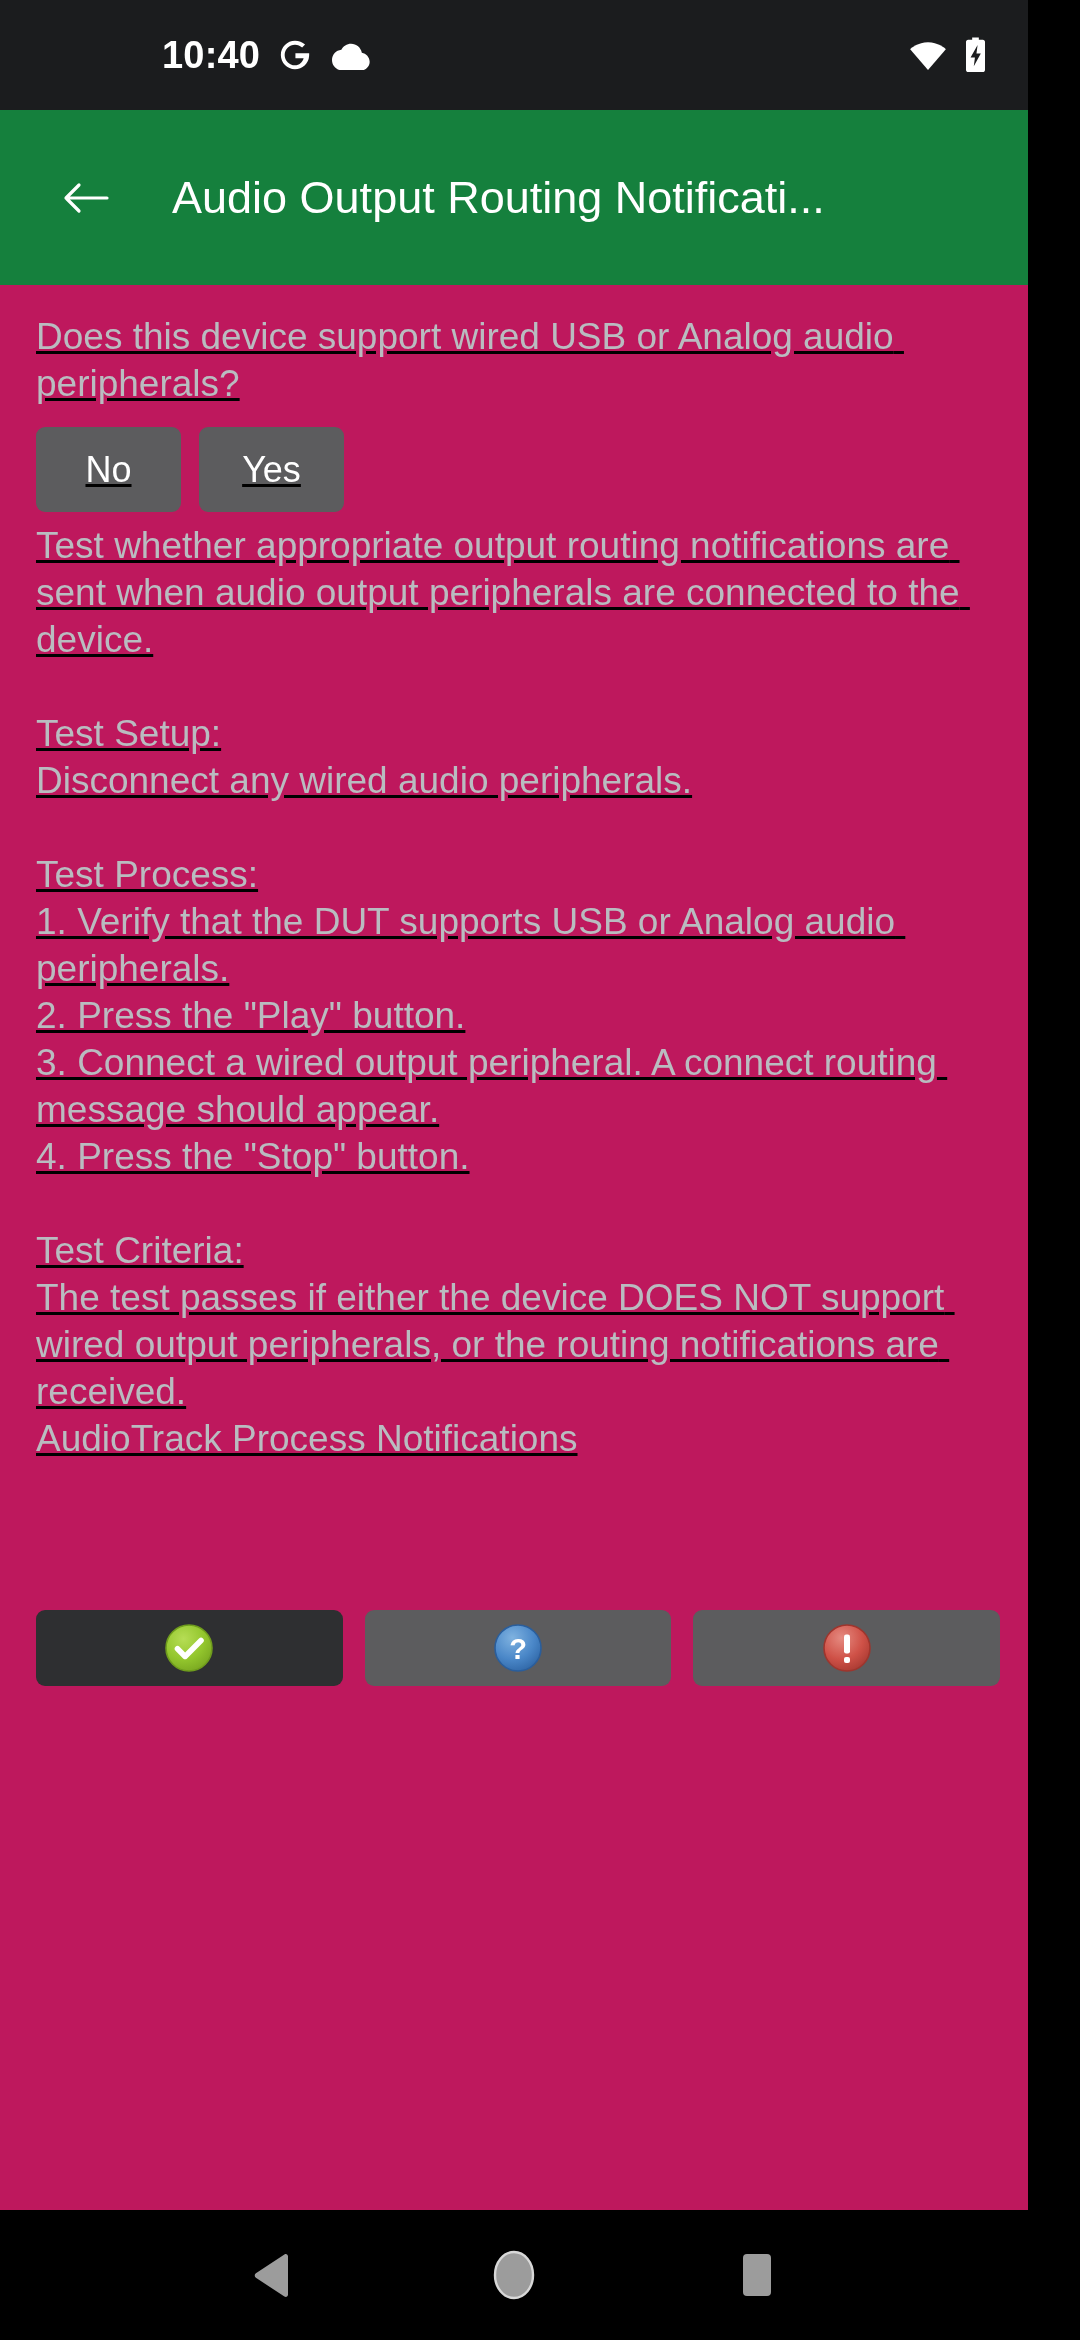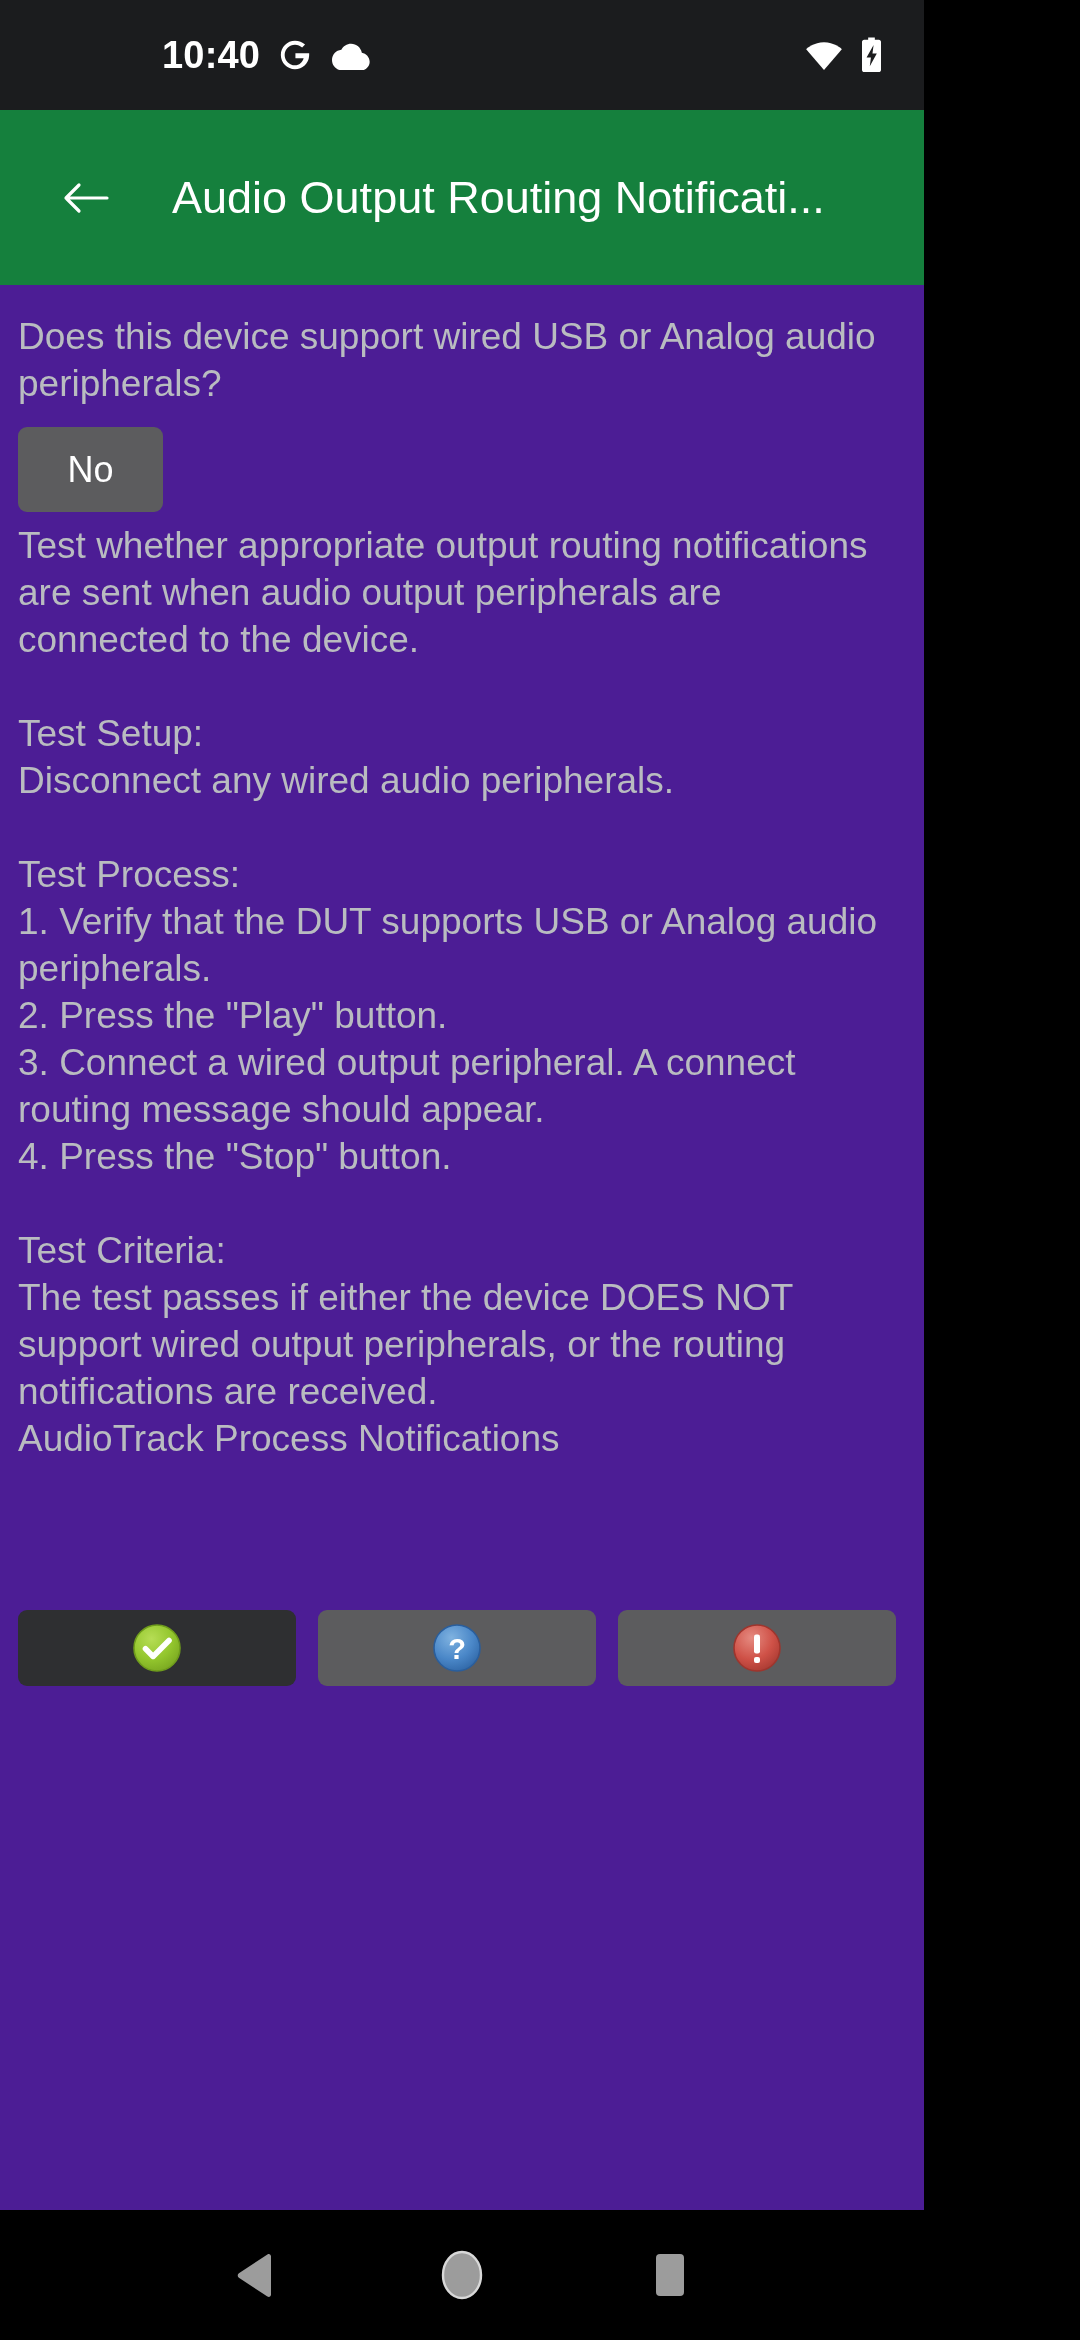--- a/index.html
+++ b/index.html
@@ -8,21 +8,21 @@
   html, body {
     width: 1080px;
     height: 2340px;
     background: #000000;
     font-family: "Liberation Sans", sans-serif;
     overflow: hidden;
   }
 
   #screen {
     position: relative;
-    width: 924px;
+    width: 1028px;
     height: 2340px;
     background: #1e1f21;
     display: flex;
     flex-direction: column;
   }
 
   
   .status-bar {
     position: relative;
     height: 110px;
@@ -90,23 +90,24 @@
     font-weight: 400;
     margin-left: 48px;
     white-space: nowrap;
     overflow: hidden;
     line-height: 1.1;
   }
 
   
   .content {
     flex: 1 1 auto;
-    background: #4c1d95;
-    padding: 14px 28px 0 18px;
+    background: #be185d;
+    padding: 14px 28px 0 36px;
     overflow: hidden;
+    text-decoration: underline;
   }
 
   .body-text {
     color: #b9bcc0;
     font-size: 37px;
     line-height: 47px;
     white-space: pre-wrap;
   }
 
   .question {
@@ -237,20 +238,21 @@
     </div>
     <div class="app-title">Audio Output Routing Notificati...</div>
   </div>
 
   <div class="content">
 
     <div class="question">Does this device support wired USB or Analog audio peripherals?</div>
 
     <div class="btn-row">
       <button class="btn">No</button>
+      <button class="btn">Yes</button>
     </div>
 
     <div class="body-text" style="margin-top:10px;">Test whether appropriate output routing notifications are sent when audio output peripherals are connected to the device.
 
 Test Setup:
 Disconnect any wired audio peripherals.
 
 Test Process:
 1. Verify that the DUT supports USB or Analog audio peripherals.
 2. Press the "Play" button.

